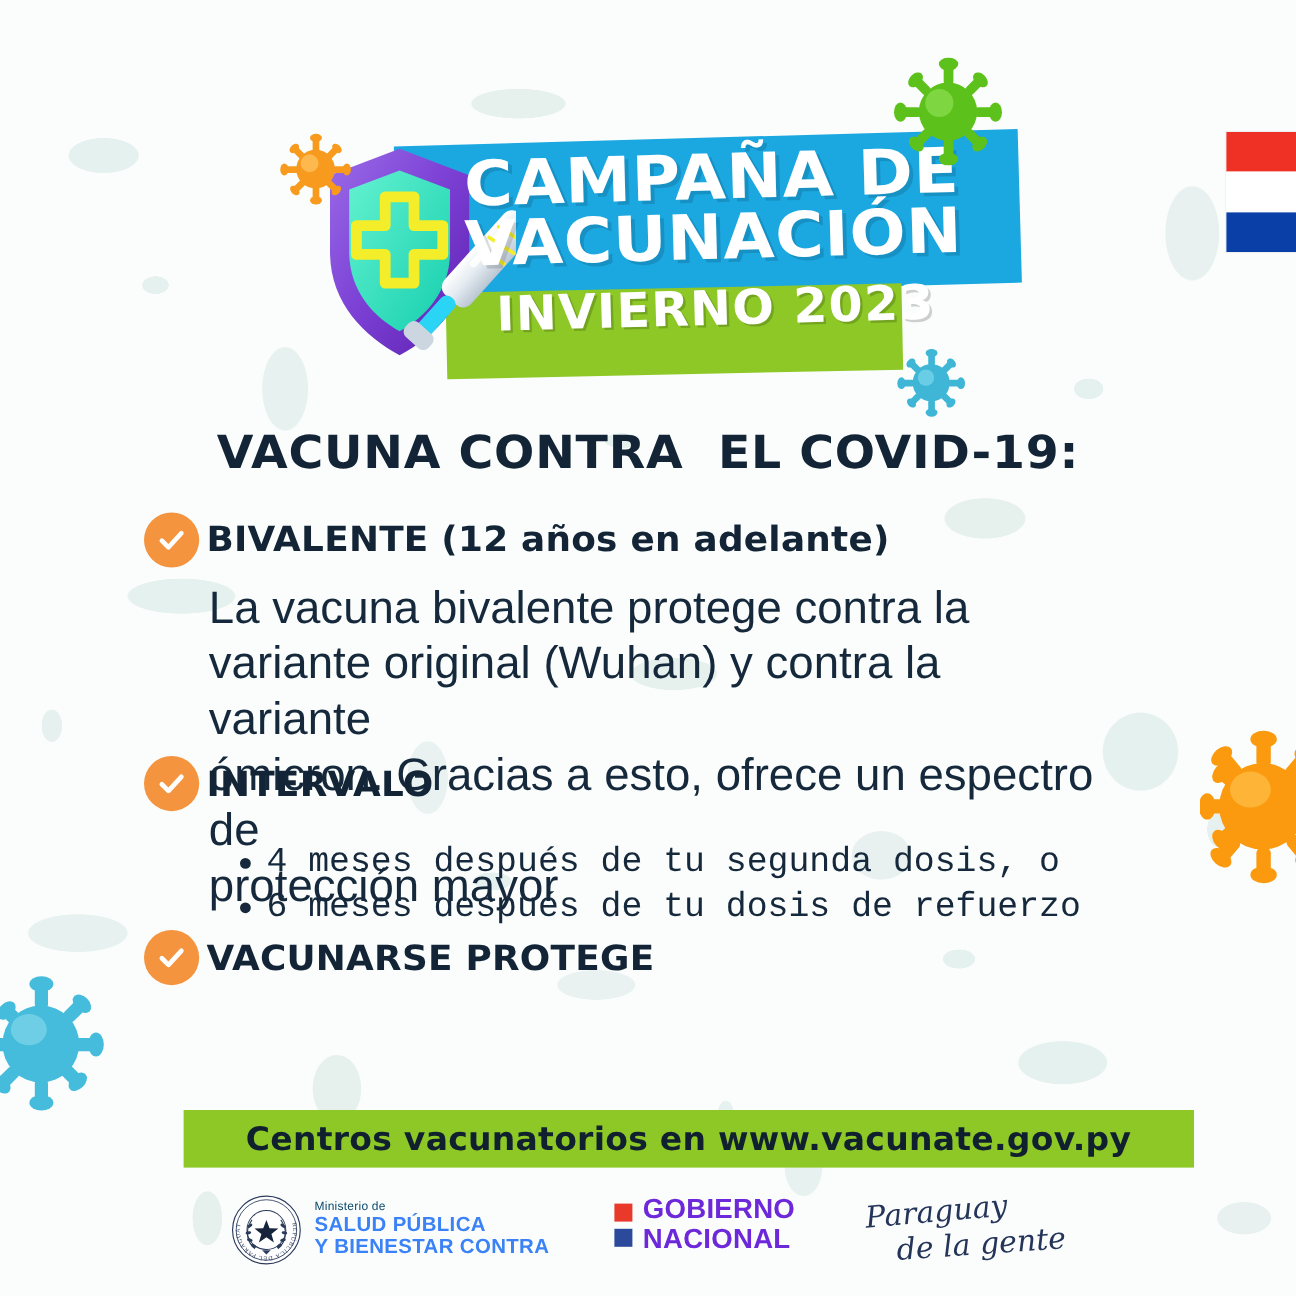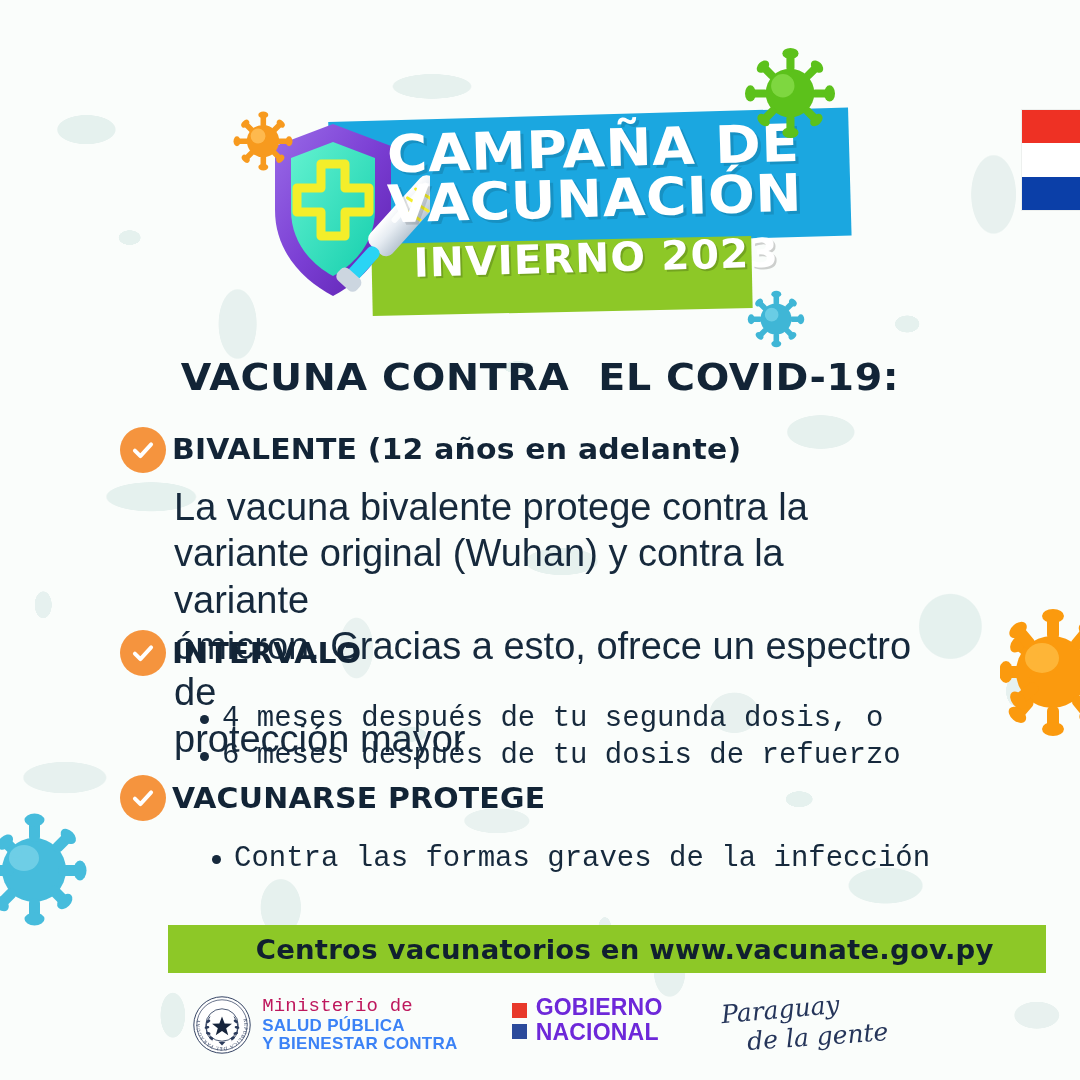--- a/index.html
+++ b/index.html
@@ -168,42 +168,42 @@
     color:#16293c;
   }
   .blist li{position:relative;padding-left:26px;white-space:nowrap;}
   .blist li::before{
     content:"";position:absolute;left:4px;top:.52em;
     width:9px;height:9px;border-radius:50%;background:#16293c;
   }
 
   
   .cta{
-    position:absolute;left:168px;top:925px;width:842px;height:48px;
+    position:absolute;left:153px;top:925px;width:842px;height:48px;
     background:#8dc827;
-    display:flex;align-items:center;justify-content:center;padding-left:36px;
+    display:flex;align-items:center;justify-content:center;
   }
   .cta span{
     font-family:"DejaVu Sans", sans-serif;
     font-weight:700;font-size:27px;color:#10202f;
     letter-spacing:.2px;
     transform:scaleX(1.02);
   }
 
   
   .footer{
     position:absolute;left:0;top:995px;width:1080px;height:85px;
     display:flex;align-items:flex-start;justify-content:center;gap:44px;
   }
   .logo-msp{display:flex;align-items:center;gap:10px;}
   .seal{width:60px;height:60px;flex:none;}
   .msp-text{color:#2b3b5c;line-height:1.08;}
   .msp-min{
-    font-family:Liberation Mono, monospace;
-    font-size:19px;letter-spacing:.2px;color:#be185d;
+    font-family:Liberation Sans, sans-serif;
+    font-size:10px;letter-spacing:.2px;color:#0c4a6e;
   }
   .msp-b{
     font-family:"Liberation Sans", sans-serif;
     font-weight:700;font-size:17px;letter-spacing:.3px;color:#3b82f6;
   }
   .logo-gob{display:flex;align-items:center;gap:9px;margin-left:10px;}
   .gob-sq{display:flex;flex-direction:column;gap:6px;padding-top:2px;}
   .gob-sq i{width:15px;height:15px;display:block;}
   .gob-text{
     font-family:"Liberation Sans", sans-serif;
@@ -384,21 +384,20 @@
     <li>6 meses después de tu dosis de refuerzo</li>
   </ul>
 
   <div class="check" style="left:120px;top:775px;">
     <svg viewBox="0 0 24 24">
       <path d="M4.5 12.5 L9.6 17.6 L19.5 6.8" fill="none" stroke="#ffffff" stroke-width="3.6" stroke-linecap="round" stroke-linejoin="round"></path>
     </svg>
   </div>
   <div class="sec-title" style="left:172px;top:781px;">VACUNARSE PROTEGE</div>
   <ul class="blist" style="left:208px;top:840px;">
-    <li>Contra las formas graves de la infección</li>
   </ul>
 
   <svg class="virus v-orange-lg" viewBox="0 0 84 146">
     <g fill="#fb9a0e">
       <circle cx="52" cy="76" r="36"></circle>
       <g>
         <rect x="47" y="18" width="12" height="26" rx="5"></rect>
           <ellipse cx="53" cy="20" rx="11" ry="7"></ellipse>
         <rect x="47" y="110" width="12" height="26" rx="5"></rect>
           <ellipse cx="53" cy="133" rx="11" ry="7"></ellipse>

